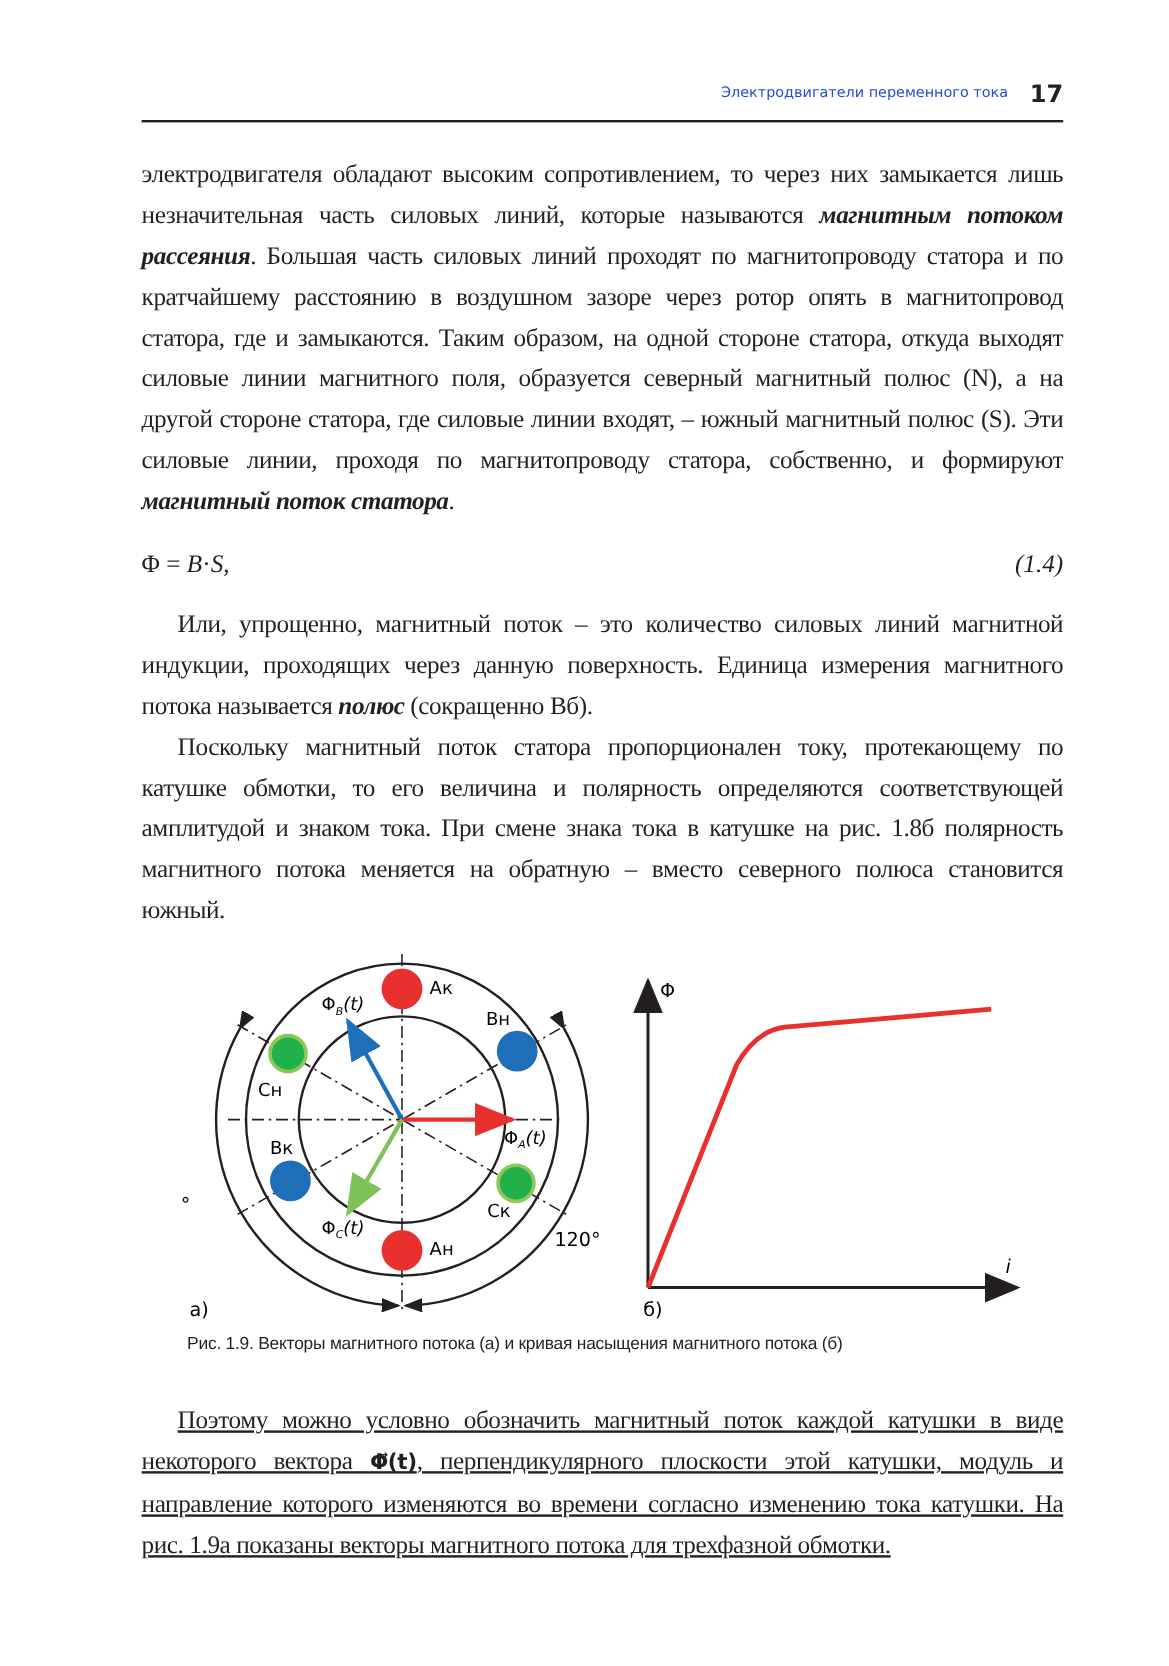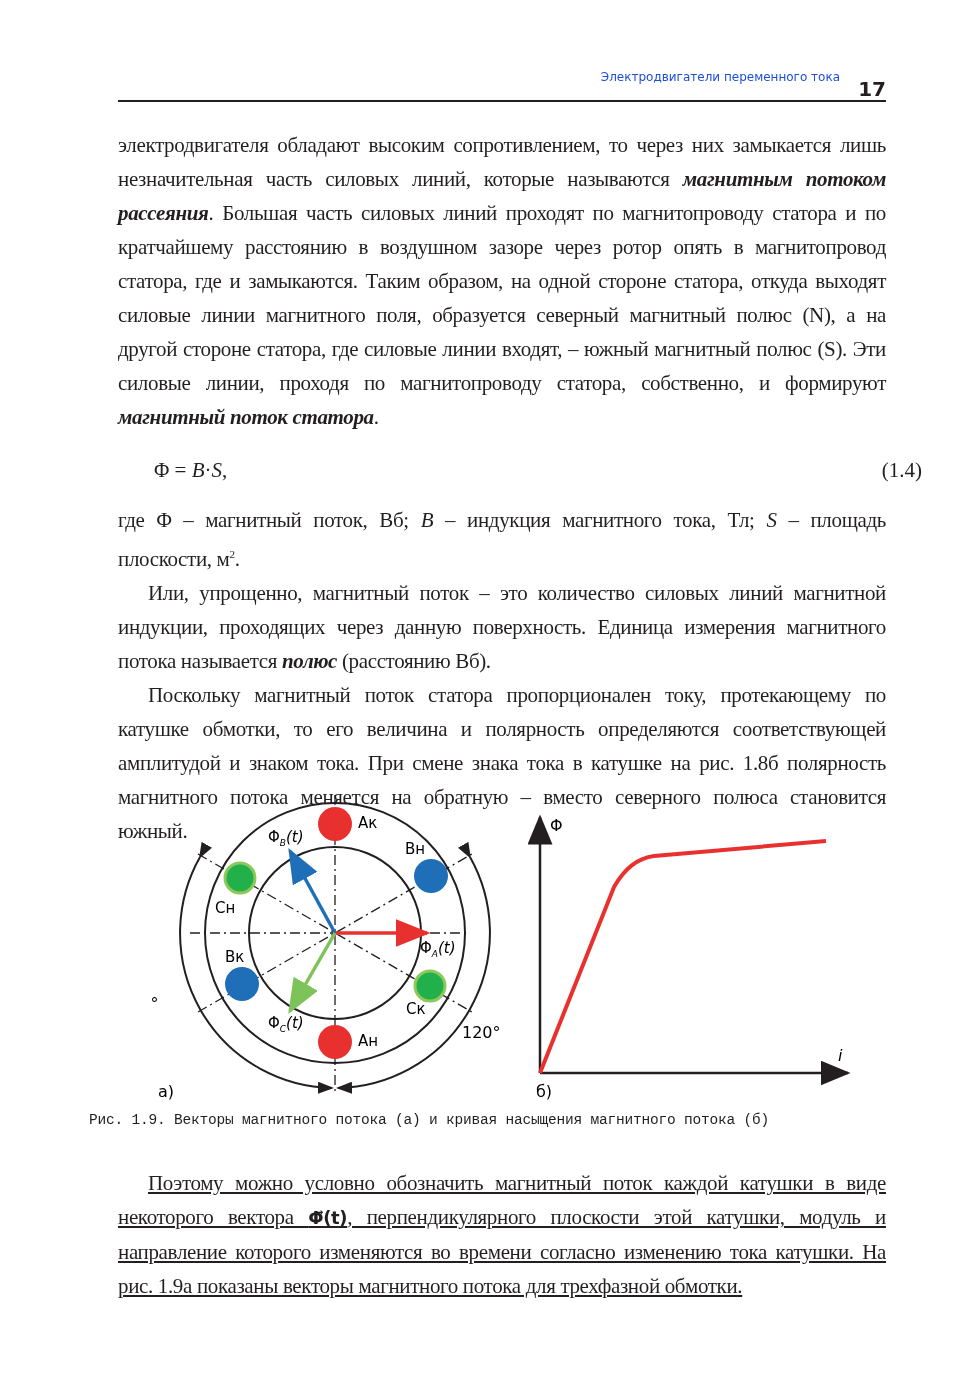--- a/index.html
+++ b/index.html
@@ -1,50 +1,49 @@
 <!DOCTYPE html>
 <html><head>
 <meta charset="utf-8">
 <style>
   html, body { margin: 0; padding: 0; background: #ffffff; }
   body { width: 974px; height: 1388px; position: relative; overflow: hidden; color: #231f20; }
   .header { position: absolute; left: 118px; top: 64px; width: 768px; height: 36px; border-bottom: 2px solid #231f20; }
   .header-title { position: absolute; right: 46px; top: 6px; font-family: "DejaVu Sans", sans-serif; font-size: 12px; color: #1d4ed8; }
-  .header-page { position: absolute; right: 0; top: 2px; font-family: "DejaVu Sans", sans-serif; font-size: 20px; font-weight: bold; margin-top: 11px; }
+  .header-page { position: absolute; right: 0; top: 2px; font-family: "DejaVu Sans", sans-serif; font-size: 20px; font-weight: bold; }
   .body-text { position: absolute; left: 118px; width: 768px; font-family: "Liberation Serif", serif; font-size: 21px; line-height: 34px; text-align: justify; letter-spacing: -0.35px; }
   .body-text p { margin: 0; }
   .indent { text-indent: 30px; }
   .bi { font-weight: bold; font-style: italic; }
   .it { font-style: italic; }
-  .formula { position: absolute; left: 118px; width: 768px; top: 458px; font-family: "Liberation Serif", serif; font-size: 21px; margin-left: 36px; }
-  .formula .num { position: absolute; right: 0; top: 0; }
+  .formula { position: absolute; left: 118px; width: 768px; top: 458px; font-family: "Liberation Serif", serif; font-size: 21px; }
+  .formula .num { position: absolute; right: 0; top: 0; font-style: italic; }
   .figure { position: absolute; left: 150px; top: 795px; width: 720px; height: 320px; }
-  .caption { position: absolute; left: 0; width: 858px; top: 1112px; text-align: center; font-family: Liberation Mono, monospace; font-size: 14.5px; letter-spacing: -0.2px; }
+  .caption { position: absolute; left: 0; width: 858px; top: 1112px; text-align: center; font-family: Liberation Sans, sans-serif; font-size: 14.5px; letter-spacing: -0.2px; }
   svg text { font-family: "DejaVu Sans", sans-serif; }
 </style>
 </head>
 <body>
 
 <div class="header">
   <span class="header-title">Электродвигатели переменного тока</span>
   <span class="header-page">17</span>
 </div>
 
 <div class="body-text" style="top:128px;">
   <p><span>электродвигателя обладают высоким сопротивлением, то через них замыкается лишь незначительная часть силовых линий, которые называются </span><span class="bi">магнитным потоком рассеяния</span><span>. Большая часть силовых линий проходят по магнитопроводу статора и по кратчайшему расстоянию в воздушном зазоре через ротор опять в магнитопровод статора, где и замыкаются. Таким образом, на одной стороне статора, откуда выходят силовые линии магнитного поля, образуется северный магнитный полюс (N), а на другой стороне статора, где силовые линии входят, – южный магнитный полюс (S). Эти силовые линии, проходя по магнитопроводу статора, собственно, и формируют </span><span class="bi">магнитный поток статора</span><span>.</span></p>
 </div>
 
 <div class="formula">
   <span>Φ = </span><span class="it">B</span><span>·</span><span class="it">S</span><span>,</span>
   <span class="num">(1.4)</span>
 </div>
 
 <div class="body-text" style="top:503px;">
-  <p><span>где Φ – магнитный поток, Вб; </span><span class="it">B</span><span> – индукция магнитного тока, Тл; </span><span class="it">S</span><span> – площадь плоскости, м</span><sup style="font-size:11px;">2</sup><span>.</span></p>
-  <p class="indent"><span>Или, упрощенно, магнитный поток – это количество силовых линий магнитной индукции, проходящих через данную поверхность. Единица измерения магнитного потока называется </span><span class="bi">полюс</span><span> (расстоянию Вб).</span></p>
+  <p class="indent"><span>Или, упрощенно, магнитный поток – это количество силовых линий магнитной индукции, проходящих через данную поверхность. Единица измерения магнитного потока называется </span><span class="bi">полюс</span><span> (сокращенно Вб).</span></p>
   <p class="indent">Поскольку магнитный поток статора пропорционален току, протекающему по катушке обмотки, то его величина и полярность определяются соответствующей амплитудой и знаком тока. При смене знака тока в катушке на рис. 1.8б полярность магнитного потока меняется на обратную – вместо северного полюса становится южный.</p>
 </div>
 
 <div class="figure">
   <svg width="720" height="320" viewBox="0 0 720 320">
     <defs>
       <marker id="ah-red" markerWidth="10" markerHeight="8" refX="9" refY="4" orient="auto">
           <path d="M0,0 L10,4 L0,8 z" fill="#e8312f"></path>
         </marker>
       <marker id="ah-blue" markerWidth="10" markerHeight="8" refX="9" refY="4" orient="auto">

